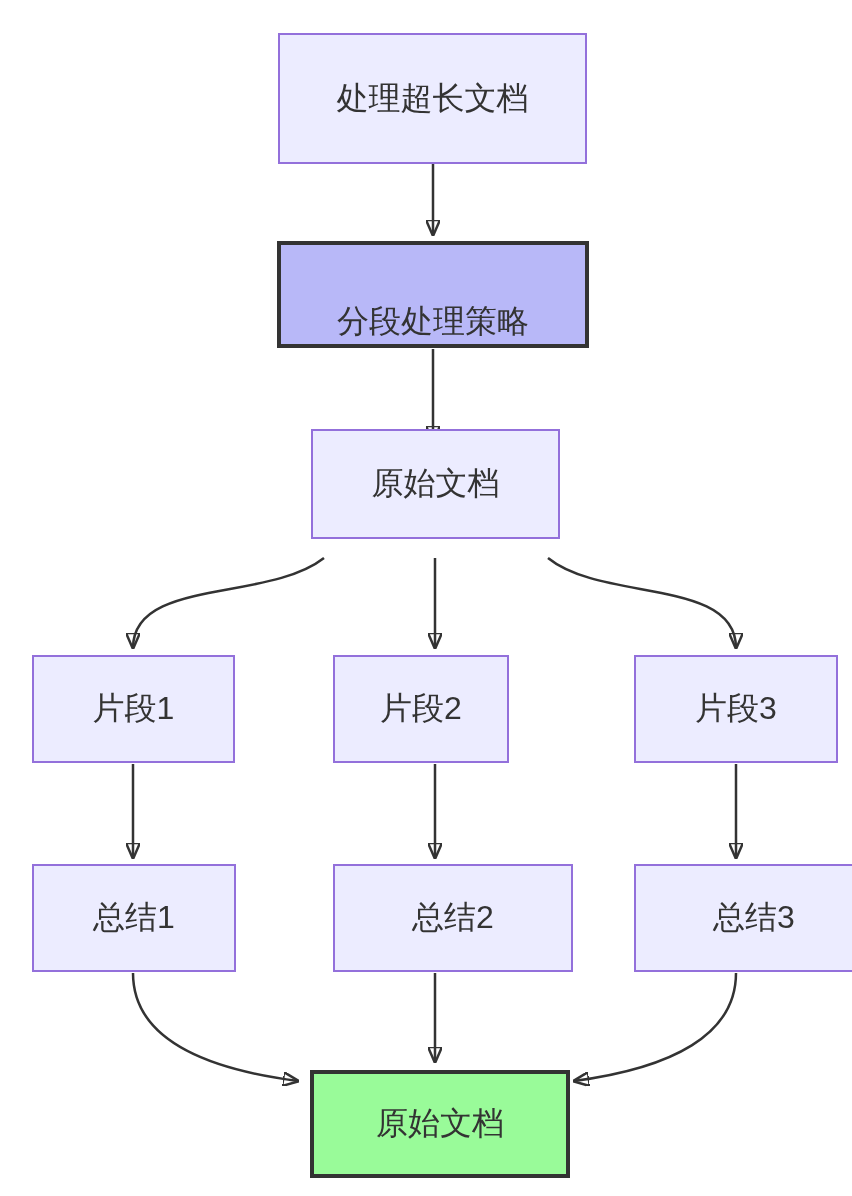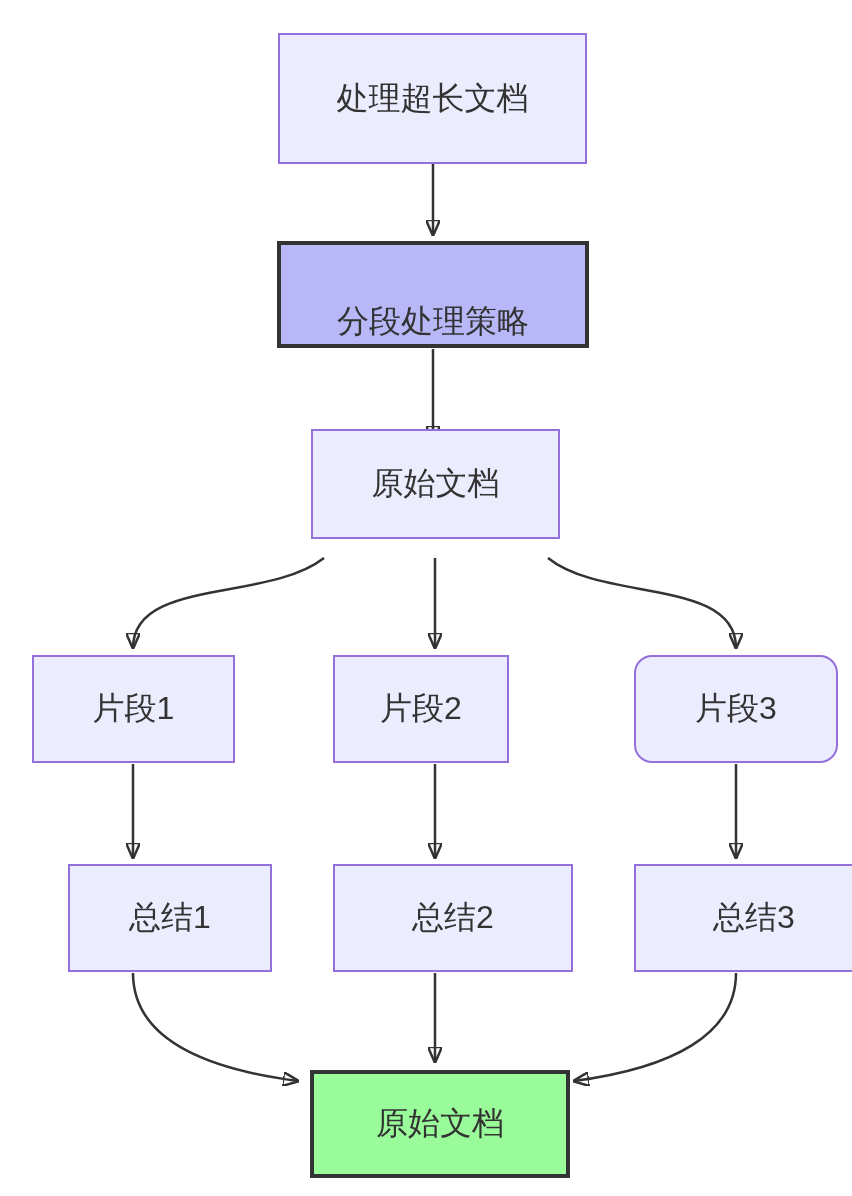--- a/index.html
+++ b/index.html
@@ -75,25 +75,25 @@
   </div>
 
   <div class="node node-default" style="left:32px;  top:655px; width:203px; height:108px;text-align:center;">
     <span>片段1</span>
   </div>
 
   <div class="node node-default" style="left:333px; top:655px; width:176px; height:108px;">
     <span>片段2</span>
   </div>
 
-  <div class="node node-default" style="left:634px; top:655px; width:204px; height:108px;border-radius:18px;">
+  <div class="node node-default" style="left:634px; top:655px; width:204px; height:108px;">
     <span>片段3</span>
   </div>
 
-  <div class="node node-default" style="left:32px;  top:864px; width:204px; height:108px;margin-left:36px;">
+  <div class="node node-default" style="left:32px;  top:864px; width:204px; height:108px;">
     <span>总结1</span>
   </div>
 
   <div class="node node-default" style="left:333px; top:864px; width:240px; height:108px;">
     <span>总结2</span>
   </div>
 
   <div class="node node-default" style="left:634px; top:864px; width:240px; height:108px;">
     <span>总结3</span>
   </div>

